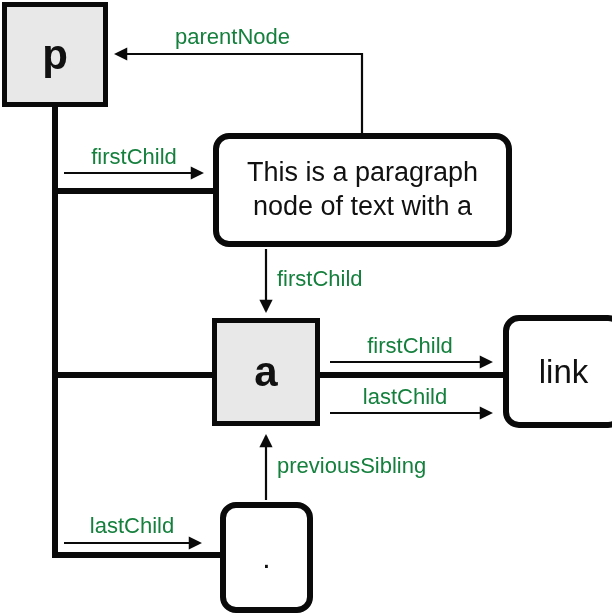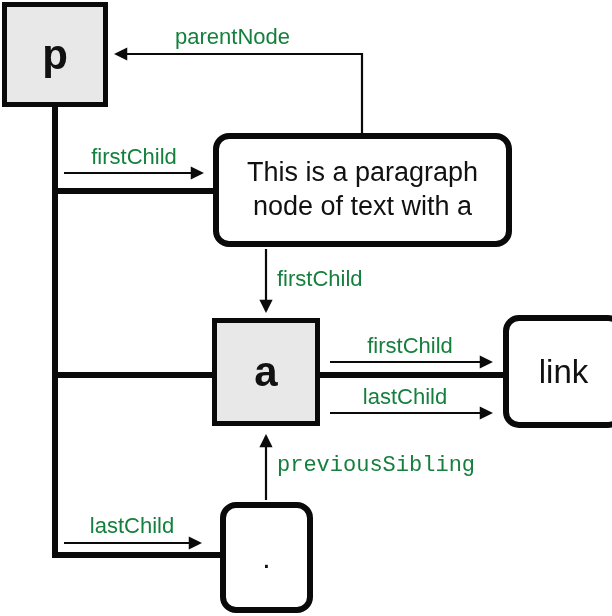--- a/index.html
+++ b/index.html
@@ -21,21 +21,21 @@
   .node-dot{left:220px;top:502px;width:93px;height:111px;font-size:30px;}
   .edge-label{
     position:absolute;font-size:22px;white-space:nowrap;color:#15803d;
   }
   .center{text-align:center;}
   .lbl-parentnode{left:150px;top:24px;width:165px;}
   .lbl-firstchild-p{left:60px;top:144px;width:148px;}
   .lbl-nextsibling{left:277px;top:266px;}
   .lbl-firstchild-a{left:340px;top:333px;width:140px;}
   .lbl-lastchild-a{left:340px;top:384px;width:130px;}
-  .lbl-previoussibling{left:277px;top:453px;font-family:Liberation Mono, monospace;}
+  .lbl-previoussibling{left:277px;top:453px;}
   .lbl-lastchild-p{left:62px;top:513px;width:140px;}
 </style>
 </head>
 <body>
 
 <div class="canvas">
 
   <svg class="wires" viewBox="0 0 612 616">
     <defs>
       <marker id="arr" viewBox="0 0 10 10" refX="8.5" refY="5" markerWidth="8" markerHeight="6" orient="auto-start-reverse">

